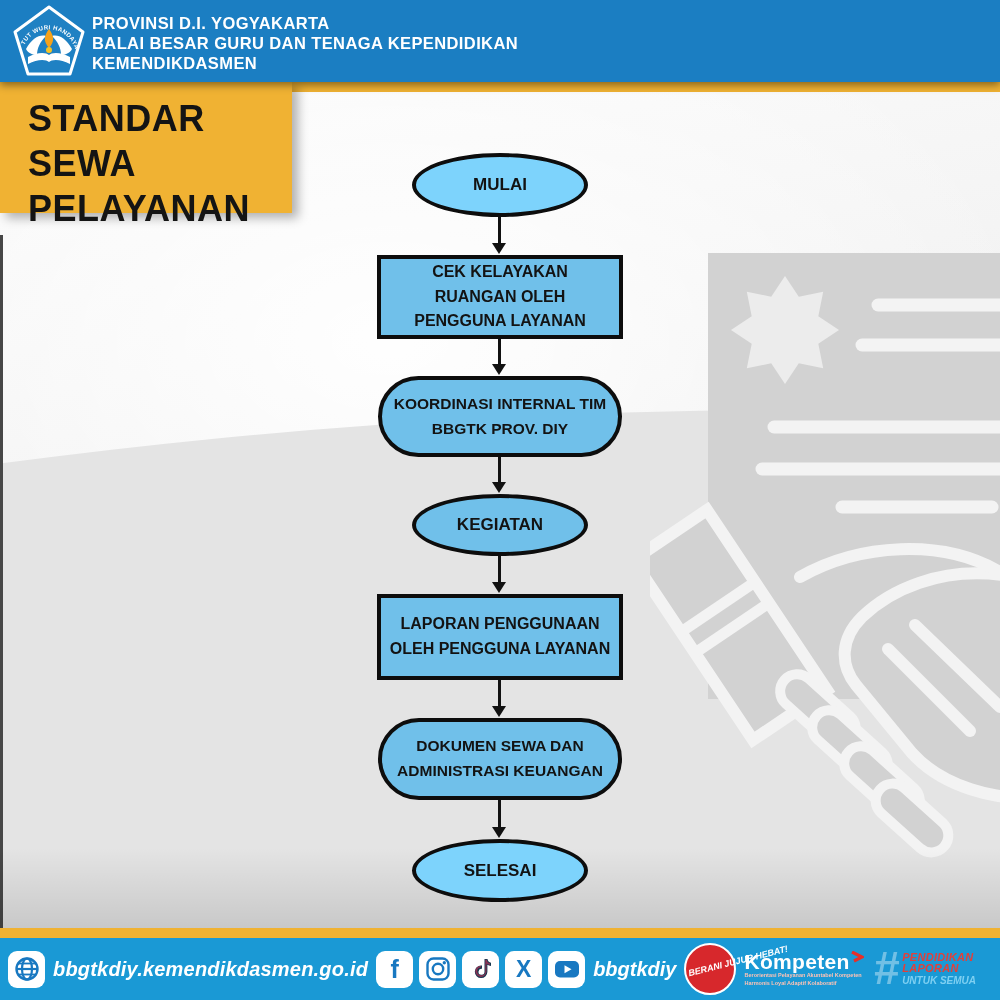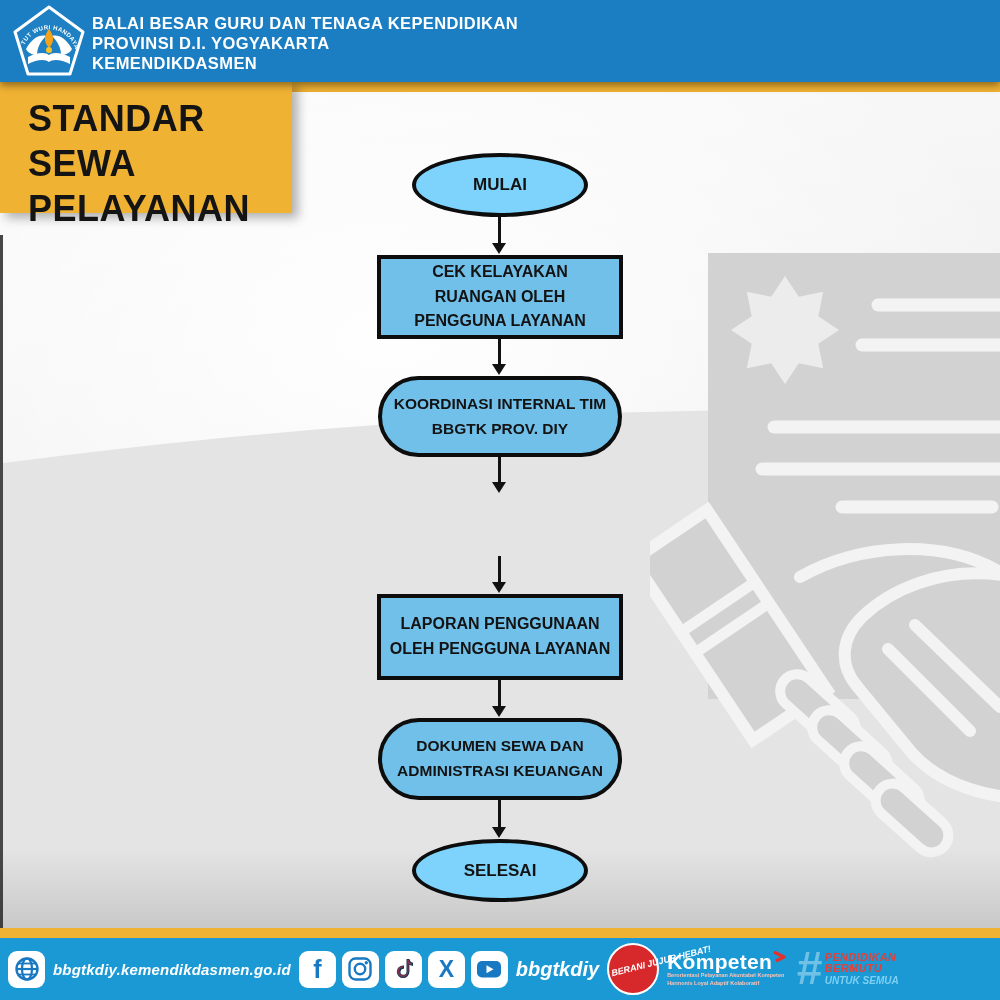--- a/index.html
+++ b/index.html
@@ -44,21 +44,21 @@
   .arrow::after{content:"";position:absolute;left:-6px;bottom:-10px;width:0;height:0;
                 border:7.5px solid transparent;border-top:11px solid #111;border-bottom:none;}
 
   
   .footer-bar{position:absolute;left:0;top:928px;width:1000px;height:10px;background:#f0b233;z-index:6;}
   .footer{position:absolute;left:0;top:938px;width:1000px;height:62px;background:#1a99d5;z-index:6;
           display:flex;align-items:center;gap:6px;padding:0 8px;box-sizing:border-box;white-space:nowrap;}
   .sq{width:37px;height:37px;background:#fff;border-radius:9px;display:flex;align-items:center;
       justify-content:center;flex:none;}
   .sq .glyph{color:#1878c1;font-weight:800;font-size:25px;line-height:1;}
-  .url{color:#fff;font-weight:700;font-style:italic;font-size:15px;letter-spacing:.2px;margin:0 2px;}
+  .url{color:#fff;font-weight:700;font-style:italic;font-size:20px;letter-spacing:.2px;margin:0 2px;}
   .handle{color:#fff;font-weight:700;font-style:italic;font-size:20px;margin:0 2px;}
   .badge-circle{width:52px;height:52px;border-radius:50%;background:#d7282c;flex:none;display:flex;
                 align-items:center;justify-content:center;border:2px solid #fff;box-sizing:border-box;}
   .badge-circle .bt{transform:rotate(-14deg);color:#fff;font-weight:800;font-style:italic;
                     font-size:9px;line-height:1.05;text-align:center;width:44px;}
   .berakhlak{display:flex;flex-direction:column;flex:none;margin-left:2px;}
   .ba-title{color:#fff;font-weight:800;font-size:21px;letter-spacing:.3px;line-height:1;display:flex;align-items:flex-start;}
   .ba-sub{font-size:5.5px;color:#ffc3b5;line-height:1.35;font-weight:700;}
   .pend{display:flex;align-items:center;flex:none;margin-left:4px;}
   .hash{font-size:46px;font-weight:800;font-style:italic;color:rgba(255,255,255,.38);line-height:.9;margin-right:3px;}
@@ -112,22 +112,22 @@
       <text font-size="6" fill="#ffffff" font-weight="bold" letter-spacing="0.4">
         <textPath href="#arcpath" startOffset="4">TUT WURI HANDAYANI</textPath>
       </text>
       <path d="M13 44 C 19 33 27 29 33 31 C 27 37 24 43 24 50 C 20 50 15 48 13 44 Z" fill="#ffffff"></path>
       <path d="M59 44 C 53 33 45 29 39 31 C 45 37 48 43 48 50 C 52 50 57 48 59 44 Z" fill="#ffffff"></path>
       <path d="M36 24 C 41 31 42 36 36 43 C 30 36 31 31 36 24 Z" fill="#f5a21b"></path>
       <circle cx="36" cy="45" r="3" fill="#f7c325"></circle>
       <path d="M15 52 C 24 47 33 47 36 50 C 39 47 48 47 57 52 L 57 59 C 48 54 39 54 36 57 C 33 54 24 54 15 59 Z" fill="#ffffff"></path>
     </svg>
     <div class="org">
+      <div>PROVINSI D.I. YOGYAKARTA</div>
       <div>BALAI BESAR GURU DAN TENAGA KEPENDIDIKAN</div>
-      <div>PROVINSI D.I. YOGYAKARTA</div>
       <div>KEMENDIKDASMEN</div>
     </div>
   </div>
 
   <div class="top-bar"></div>
   <div class="title-box">
     <div class="t">
       <div>STANDAR</div>
       <div>SEWA</div>
       <div>PELAYANAN</div>
@@ -142,20 +142,23 @@
   <div class="shape rect fill-blue" style="left:377px;top:255px;width:246px;height:84px;padding:0 22px;">
     <span>CEK KELAYAKAN RUANGAN OLEH PENGGUNA LAYANAN</span>
   </div>
   <div class="arrow" style="left:498px;top:339px;height:26px;"></div>
 
   <div class="shape rounded fill-blue" style="left:378px;top:376px;width:244px;height:81px;">
     <span>KOORDINASI INTERNAL TIM BBGTK PROV. DIY</span>
   </div>
   <div class="arrow" style="left:498px;top:457px;height:26px;"></div>
 
+  <div class="shape ellipse fill-blue" style="left:412px;top:494px;width:176px;height:62px;">
+    <span>KEGIATAN</span>
+  </div>
   <div class="arrow" style="left:498px;top:556px;height:27px;"></div>
 
   <div class="shape rect fill-blue" style="left:377px;top:594px;width:246px;height:86px;padding:8px 6px;">
     <span>LAPORAN PENGGUNAAN OLEH PENGGUNA LAYANAN</span>
   </div>
   <div class="arrow" style="left:498px;top:680px;height:27px;"></div>
 
   <div class="shape rounded fill-blue" style="left:378px;top:718px;width:244px;height:82px;">
     <span>DOKUMEN SEWA DAN ADMINISTRASI KEUANGAN</span>
   </div>
@@ -224,19 +227,19 @@
         </svg>
       </div>
       <div class="ba-sub">Berorientasi Pelayanan Akuntabel Kompeten</div>
       <div class="ba-sub">Harmonis Loyal Adaptif Kolaboratif</div>
     </div>
 
     <div class="pend">
       <span class="hash">#</span>
       <span class="pend-col">
         <span class="pend-l1">PENDIDIKAN</span>
-        <span class="pend-l2">BERMUTU</span>
+        <span class="pend-l2">LAPORAN</span>
         <span class="pend-l3">UNTUK SEMUA</span>
       </span>
     </div>
 
   </div>
 </div>
 
 </body></html>

